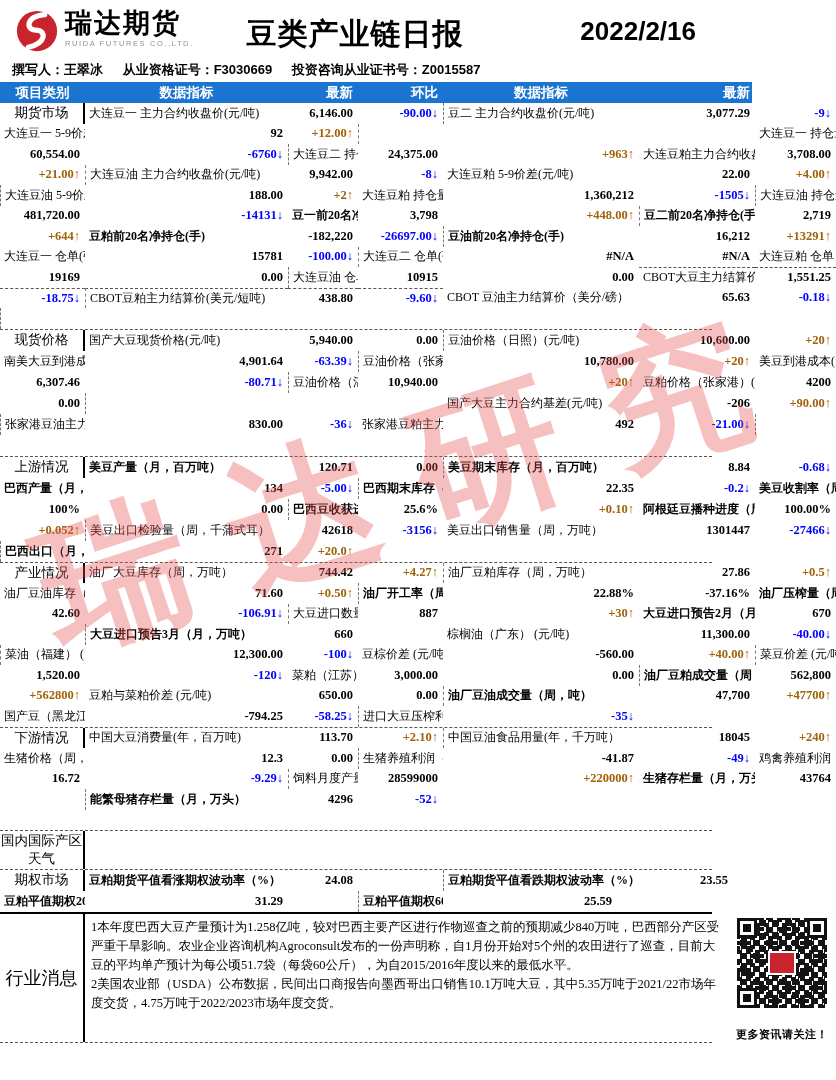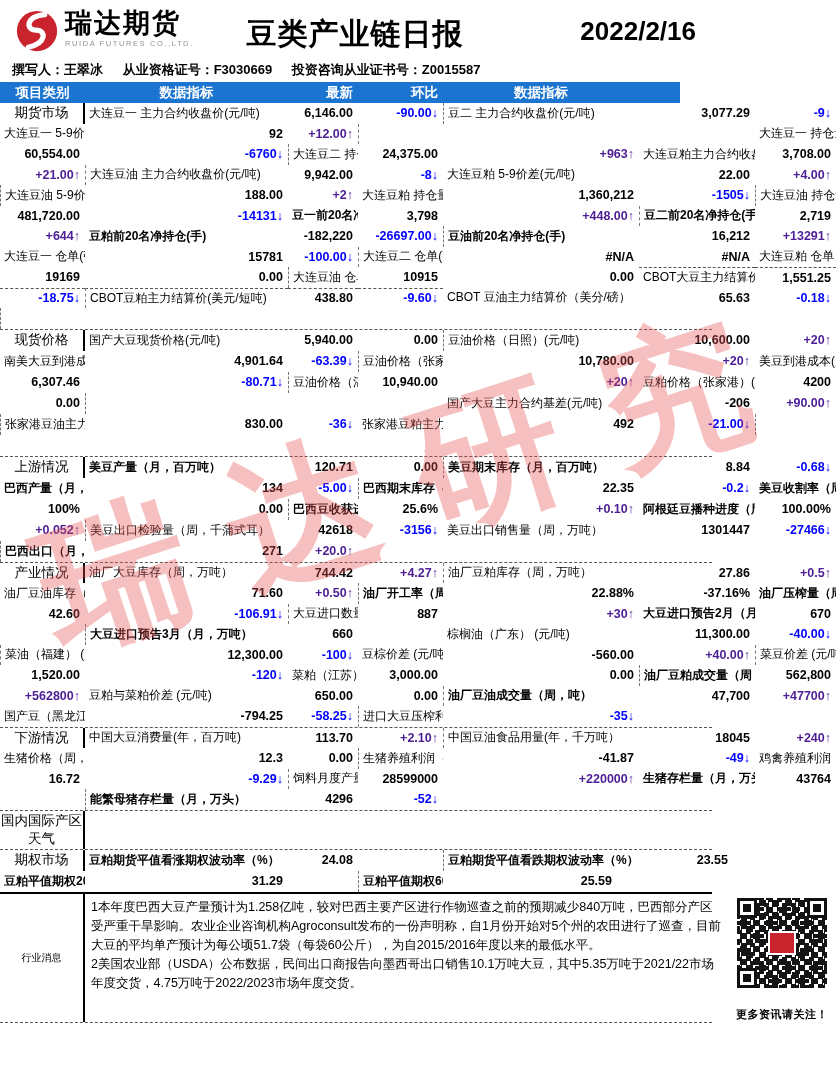--- a/index.html
+++ b/index.html
@@ -14,50 +14,50 @@
   .brand { margin-left:5px; }
   .brand-cn { font-size:27px; font-weight:bold; letter-spacing:2px; line-height:1.15; }
   .brand-en { font-size:7.5px; color:#9a8f8f; letter-spacing:1.6px; }
   .report-title { position:absolute; left:0; right:0; top:8px; text-align:center;
                   font-size:30px; font-weight:bold; letter-spacing:1px; }
   .report-date { position:absolute; right:14px; top:10px; font-size:26px; font-weight:bold; }
   .author-row { position:absolute; top:61px; left:12px; font-size:13px; font-weight:bold; }
   .author-row span { margin-right:16px; }
 
   
-  .thead { position:absolute; top:82px; left:0; width:680px; height:21px;
+  .thead { position:absolute; top:82px; left:0; width:752px; height:21px;
            background:#1b75d0; color:#fff; font-weight:bold; font-size:13.5px;
            display:grid; grid-template-columns:85px 203px 70px 85px 196px 116px 81px;
            align-items:center; }
   .thead .c { text-align:center; }
   .thead .r { text-align:right; padding-right:5px; }
-  .tbody { position:absolute; top:103px; left:0; width:712px; }
+  .tbody { position:absolute; top:103px; left:0; width:712px;font-family:Liberation Serif, serif; }
 
   .section { display:grid; grid-template-columns:85px 203px 70px 85px 196px 116px 81px;
              border-top:1px dashed #555; }
   .section.first { border-top:none; }
   .cell { font-size:12px; display:flex; align-items:center; overflow:hidden; white-space:nowrap; }
   .lbl  { padding-left:4px; }
   .val  { justify-content:flex-end; padding-right:5px; font-weight:bold; font-size:12.5px; }
   .chg  { justify-content:flex-end; padding-right:5px; font-weight:bold; font-size:12.5px; }
   .rlbl { border-left:1px dashed #777; }
   .cat  { grid-row:1/-1; grid-column:1; border-right:2px solid #000;
           justify-content:center; text-align:center; font-size:13.5px;
           white-space:pre-line; line-height:1.3; }
   .bold { font-weight:bold; }
-  .up   { color:#4c1d95; }
+  .up   { color:#a16207; }
   .down { color:#0000ff; }
   .subdiv { border-top:1px dashed #555; }
   .opt-rval { padding-right:27px; }
 
   
   .news { display:grid; grid-template-columns:85px 643px 108px;
           border-top:2px solid #000; border-bottom:1px dashed #555; min-height:131.5px; }
   .news-cat { border-right:2px solid #000; display:flex; align-items:center;
-              justify-content:center; font-size:10px; }
+              justify-content:center; font-size:18px; }
   .news-text { padding:4px 4px 4px 6px; font-size:12.5px; line-height:1.52; }
   .news-qr { padding-top:4px; text-align:center; }
   .qr-box { position:relative; width:90px; height:90px; margin:0 auto;
             background:
               repeating-conic-gradient(#141414 0% 25%, transparent 0% 50%) 0 0/ 9px 9px,
               repeating-conic-gradient(#141414 0% 25%, #ffffff 0% 50%) 3px 2px/ 13px 13px; }
   .finder { position:absolute; width:20px; height:20px; background:#fff;
             border:3px solid #111; }
   .finder::after { content:""; position:absolute; left:3px; top:3px; width:8px; height:8px; background:#111; }
   .f-tl { left:0; top:0; } .f-tr { right:0; top:0; } .f-bl { left:0; bottom:0; }
@@ -331,21 +331,21 @@
         <div class="cell lbl rlbl">饲料月度产量（月，吨）</div>
         <div class="cell val">28599000</div>
         <div class="cell chg up">+220000↑</div>
         <div class="cell lbl bold">生猪存栏量（月，万头）</div>
         <div class="cell val">43764</div>
         <div class="cell chg "></div>
         <div class="cell lbl rlbl bold">能繁母猪存栏量（月，万头）</div>
         <div class="cell val">4296</div>
         <div class="cell chg down">-52↓</div>
       </div>
-      <div class="section" style="grid-auto-rows: 38px;">
+      <div class="section" style="grid-auto-rows: 38px; margin-top: 20px;">
         <div class="cell cat">国内国际产区
 天气</div>
         <div class="cell" style="grid-column: 2 / 8;"></div>
       </div>
       <div class="section" style="grid-auto-rows: 21px;">
         <div class="cell cat">期权市场</div>
         <div class="cell lbl bold">豆粕期货平值看涨期权波动率（%）</div>
         <div class="cell val">24.08</div>
         <div class="cell chg "></div>
         <div class="cell lbl rlbl bold">豆粕期货平值看跌期权波动率（%）</div>

